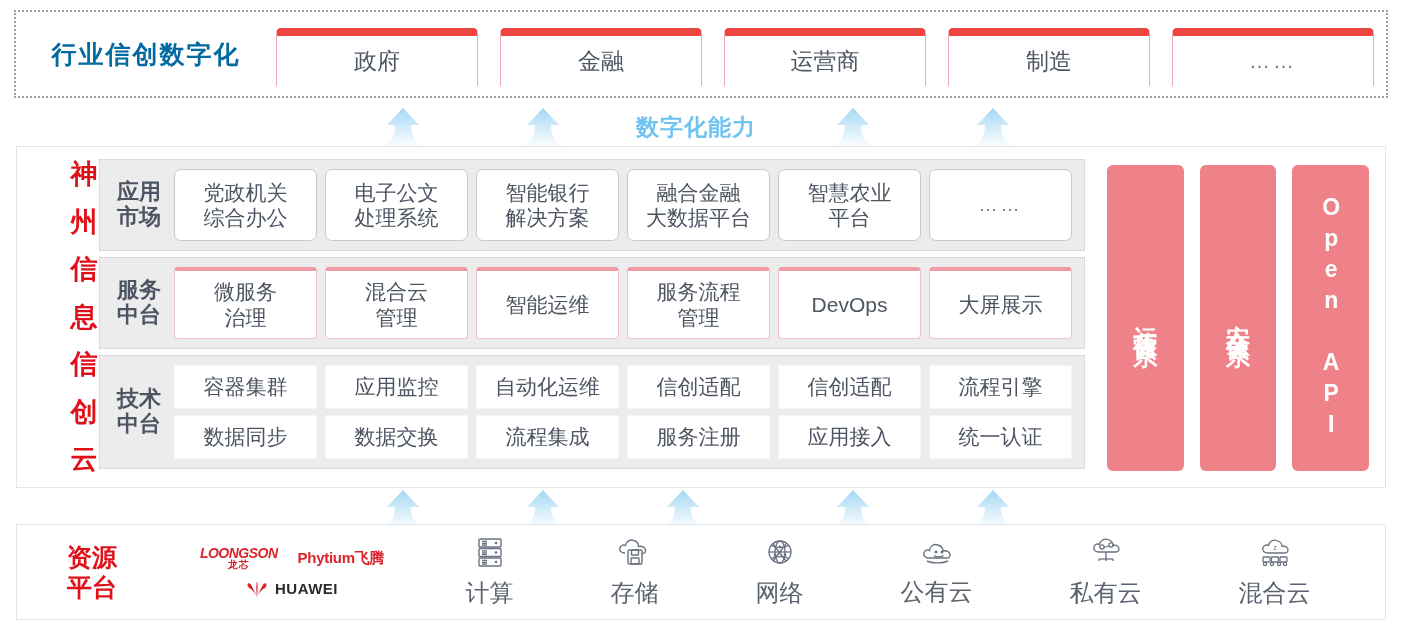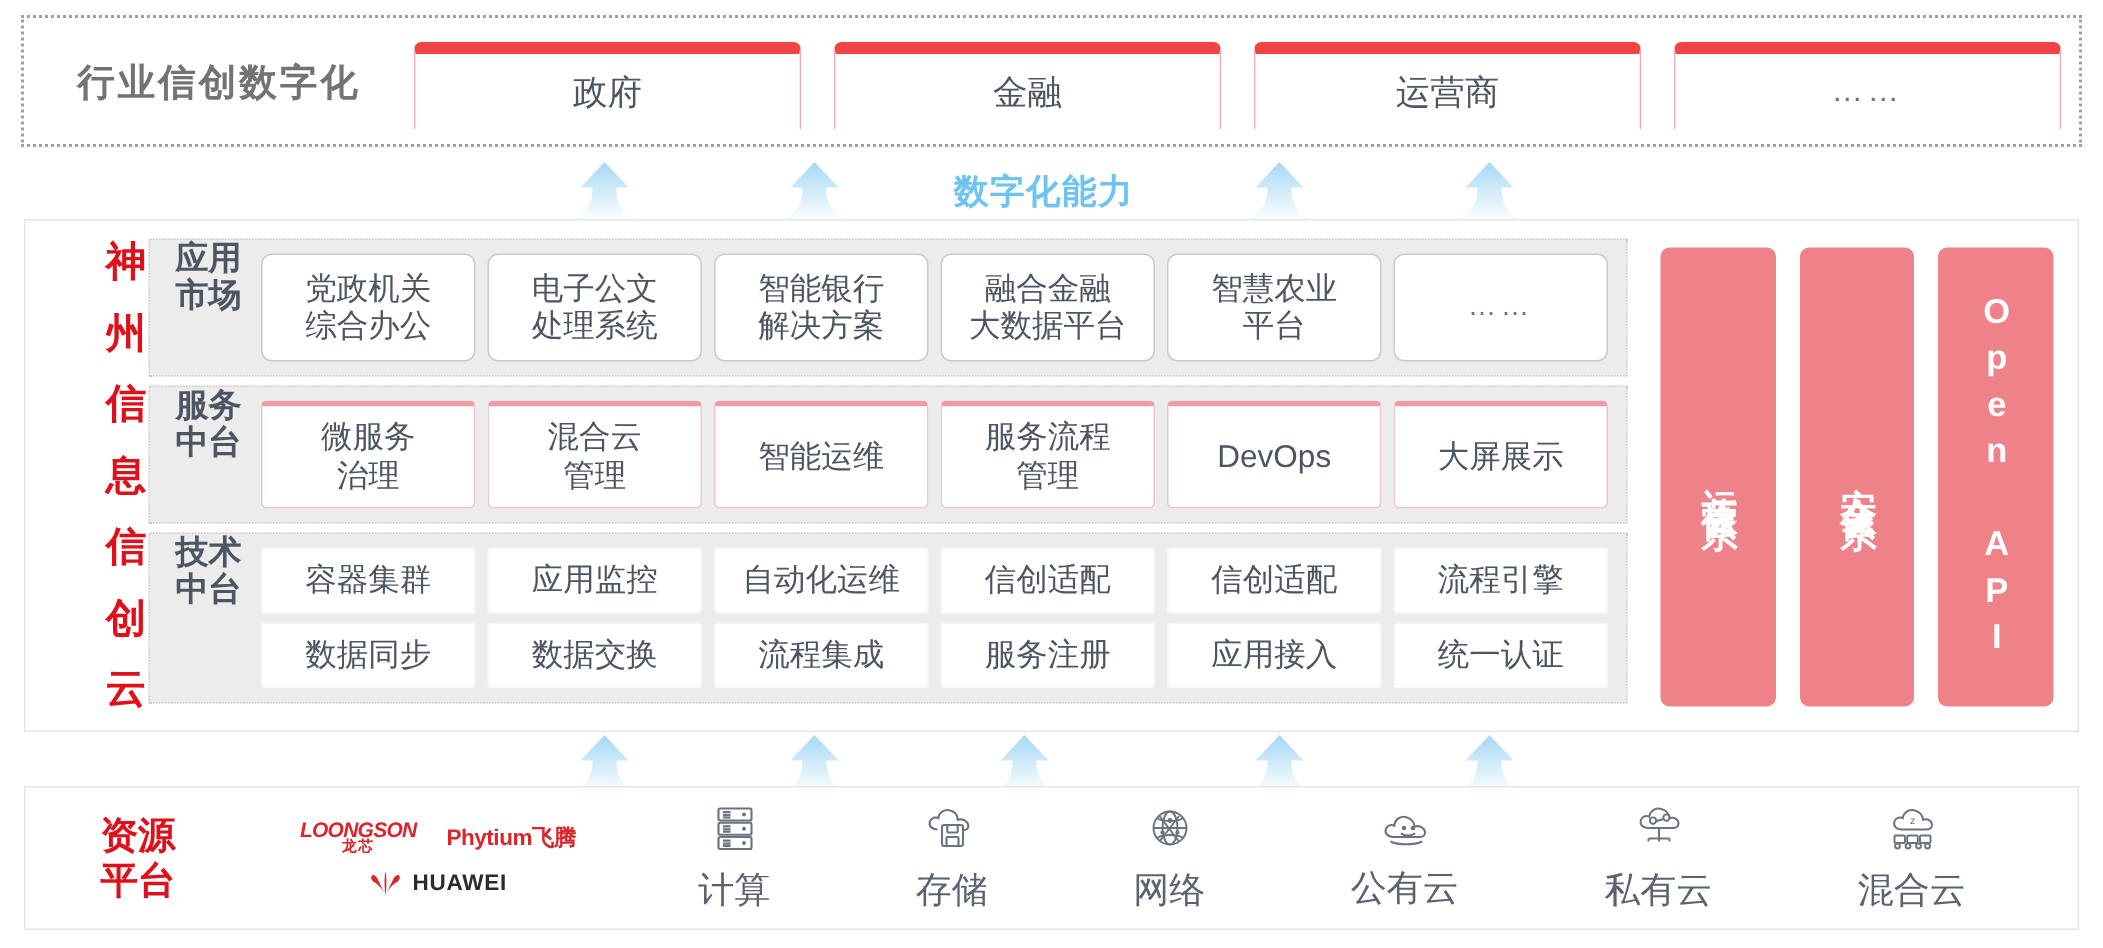--- a/index.html
+++ b/index.html
@@ -15,21 +15,21 @@
 
   
   .industry-band{
     position:absolute;left:14px;top:10px;width:1374px;height:88px;
     border:2px dotted #9aa0aa;
     box-sizing:border-box;
     display:flex;align-items:center;
   }
   .industry-title{
     width:260px;text-align:center;
-    color:#737373;font-weight:bold;font-size:25px;
+    color:#0369a1;font-weight:bold;font-size:25px;
     letter-spacing:2px;
     flex:0 0 260px;
   }
   .industry-tabs{
     flex:1;display:flex;align-items:flex-start;
     height:100%;padding-top:16px;box-sizing:border-box;
     gap:22px;padding-right:12px;
   }
   .ind-tab{
     flex:1;height:58px;
@@ -71,21 +71,21 @@
   .cloud-title span{display:block;}
 
   .layers{
     position:absolute;left:82px;top:12px;width:986px;height:318px;
     display:flex;flex-direction:column;gap:6px;
   }
   .layer{
     background:#ececec;
     border:1px dotted #c9cbcf;
     box-sizing:border-box;
-    display:flex;align-items:flex-start;
+    display:flex;align-items:center;
     padding:0 8px;
   }
   .layer.app{height:92px;}
   .layer.svc{height:92px;}
   .layer.tech{height:114px;}
 
   .layer-label{
     flex:0 0 62px;text-align:center;
     font-weight:bold;font-size:22px;color:#4d5562;
     line-height:1.12;
@@ -166,20 +166,21 @@
 <body>
 
 <div class="stage">
 
   <div class="industry-band">
     <div class="industry-title">行业信创数字化</div>
     <div class="industry-tabs">
       <div class="ind-tab">政府</div>
       <div class="ind-tab">金融</div>
       <div class="ind-tab">运营商</div>
+      <div class="ind-tab">制造</div>
       <div class="ind-tab dots">……</div>
     </div>
   </div>
 
   <div class="arrow-strip upper">
     <div class="cap-label">数字化能力</div>
     <div class="arrow" style="left:372px">
       <svg viewBox="0 0 62 44">
           <defs>
             <linearGradient id="ag1" x1="0" y1="1" x2="0" y2="0">

